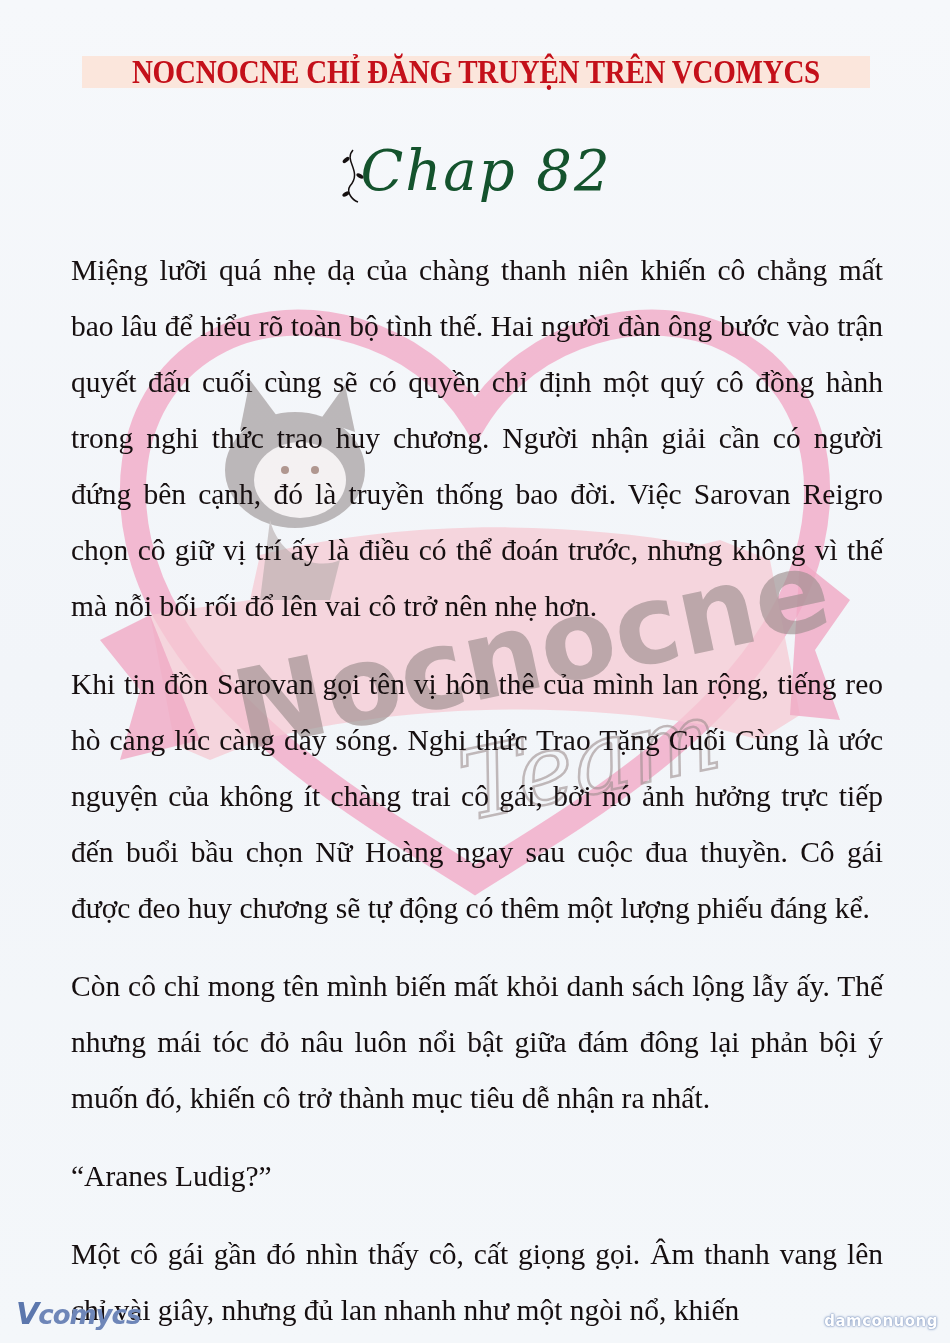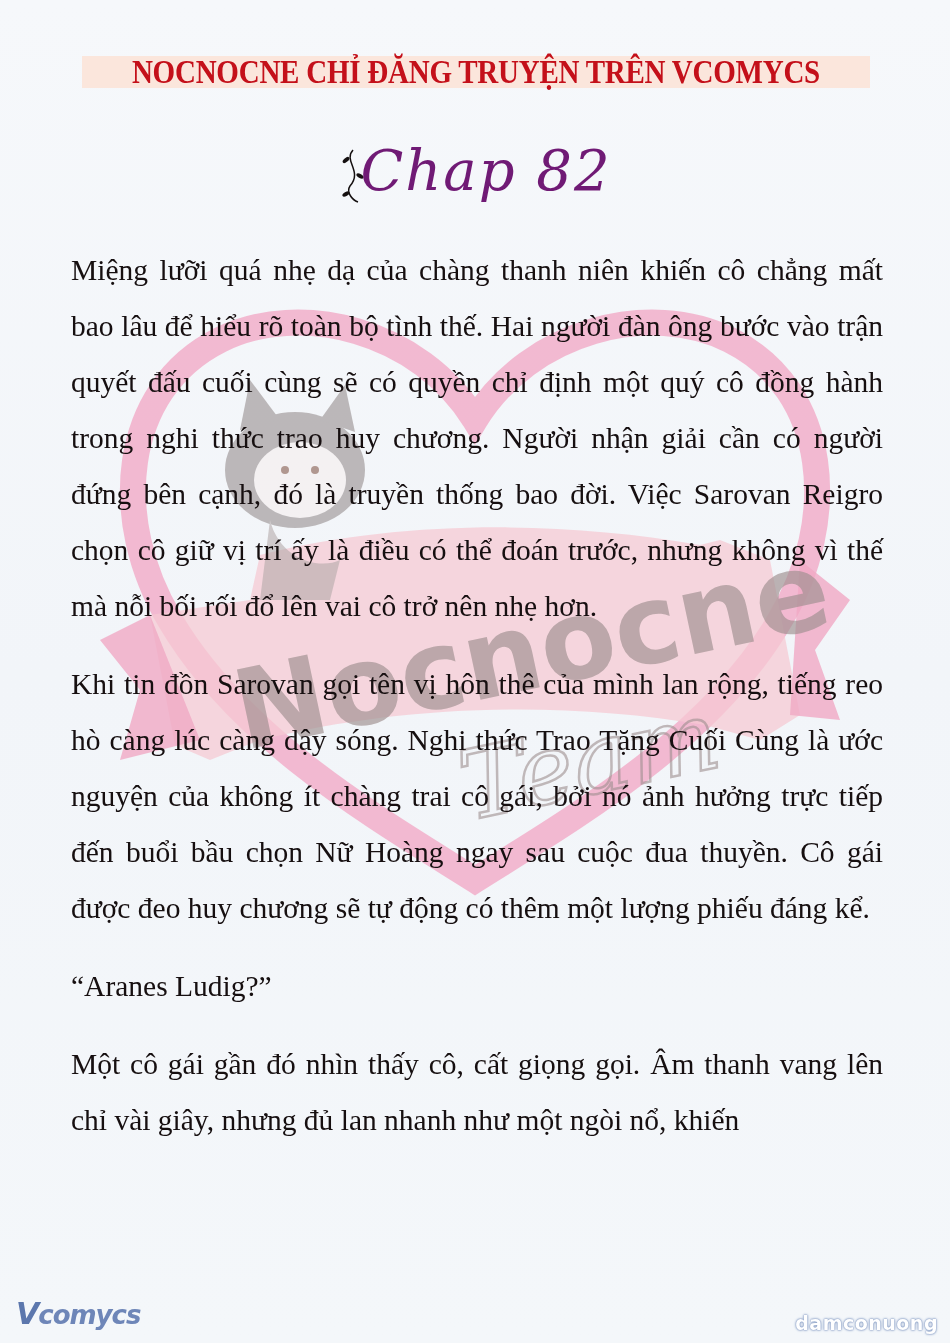--- a/index.html
+++ b/index.html
@@ -46,21 +46,21 @@
       line-height: 40px;
     }
     .chapter-title {
       position: absolute;
       left: 0; right: 0; top: 138px;
       text-align: center;
       z-index: 3;
       font-family: "DejaVu Serif", "Liberation Serif", serif;
       font-style: italic;
       font-size: 56px;
-      color: #701a75;
+      color: #14532d;
       letter-spacing: 2px;
     }
     .chapter-title .vine {
       display: inline-block;
       vertical-align: middle;
       margin-right: -8px;
     }
     .body-text {
       position: absolute;
       left: 71px; top: 242px;
@@ -89,21 +89,21 @@
     }
     .footer-logo .v {
       font-size: 30px;
       color: #5c77ad;
     }
     .footer-credit {
       position: absolute;
       right: 12px; top: 1312px;
       z-index: 3;
       font-family: "DejaVu Sans", sans-serif;
-      font-size: 19px;
+      font-size: 15px;
       font-weight: bold;
       color: #ffffff;
       letter-spacing: 0.5px;
       text-shadow: 0 0 3px #8da2c8, 0 0 2px #8da2c8, 0 0 1px #6d86b6;
     }
   </style>
 </head>
 <body>
 
 <div class="page-bg"></div>
@@ -145,20 +145,21 @@
     <path d="M15 4 C 5 15, 25 25, 12 40 C 8 46, 14 54, 20 56" fill="none" stroke="#151010" stroke-width="1.5"></path>
     <ellipse cx="8" cy="14" rx="4" ry="2" fill="#151010" transform="rotate(-40 8 14)"></ellipse>
     <ellipse cx="22" cy="30" rx="4" ry="2" fill="#151010" transform="rotate(30 22 30)"></ellipse>
     <ellipse cx="8" cy="48" rx="4" ry="2" fill="#151010" transform="rotate(-30 8 48)"></ellipse>
   </svg><span>Chap 82</span>
 </div>
 
 <div class="body-text">
   <p class="para">Miệng lưỡi quá nhẹ dạ của chàng thanh niên khiến cô chẳng mất bao lâu để hiểu rõ toàn bộ tình thế. Hai người đàn ông bước vào trận quyết đấu cuối cùng sẽ có quyền chỉ định một quý cô đồng hành trong nghi thức trao huy chương. Người nhận giải cần có người đứng bên cạnh, đó là truyền thống bao đời. Việc Sarovan Reigro chọn cô giữ vị trí ấy là điều có thể đoán trước, nhưng không vì thế mà nỗi bối rối đổ lên vai cô trở nên nhẹ hơn.</p>
   <p class="para">Khi tin đồn Sarovan gọi tên vị hôn thê của mình lan rộng, tiếng reo hò càng lúc càng dậy sóng. Nghi thức Trao Tặng Cuối Cùng là ước nguyện của không ít chàng trai cô gái, bởi nó ảnh hưởng trực tiếp đến buổi bầu chọn Nữ Hoàng ngay sau cuộc đua thuyền. Cô gái được đeo huy chương sẽ tự động có thêm một lượng phiếu đáng kể.</p>
+  <p class="para">Còn cô chỉ mong tên mình biến mất khỏi danh sách lộng lẫy ấy. Thế nhưng mái tóc đỏ nâu luôn nổi bật giữa đám đông lại phản bội ý muốn đó, khiến cô trở thành mục tiêu dễ nhận ra nhất.</p>
   <p class="para">“Aranes Ludig?”</p>
   <p class="para last">Một cô gái gần đó nhìn thấy cô, cất giọng gọi. Âm thanh vang lên chỉ vài giây, nhưng đủ lan nhanh như một ngòi nổ, khiến</p>
 </div>
 
 <div class="footer-logo">
   <span class="v">V</span><span>comycs</span>
 </div>
 
 <div class="footer-credit">damconuong</div>
 

